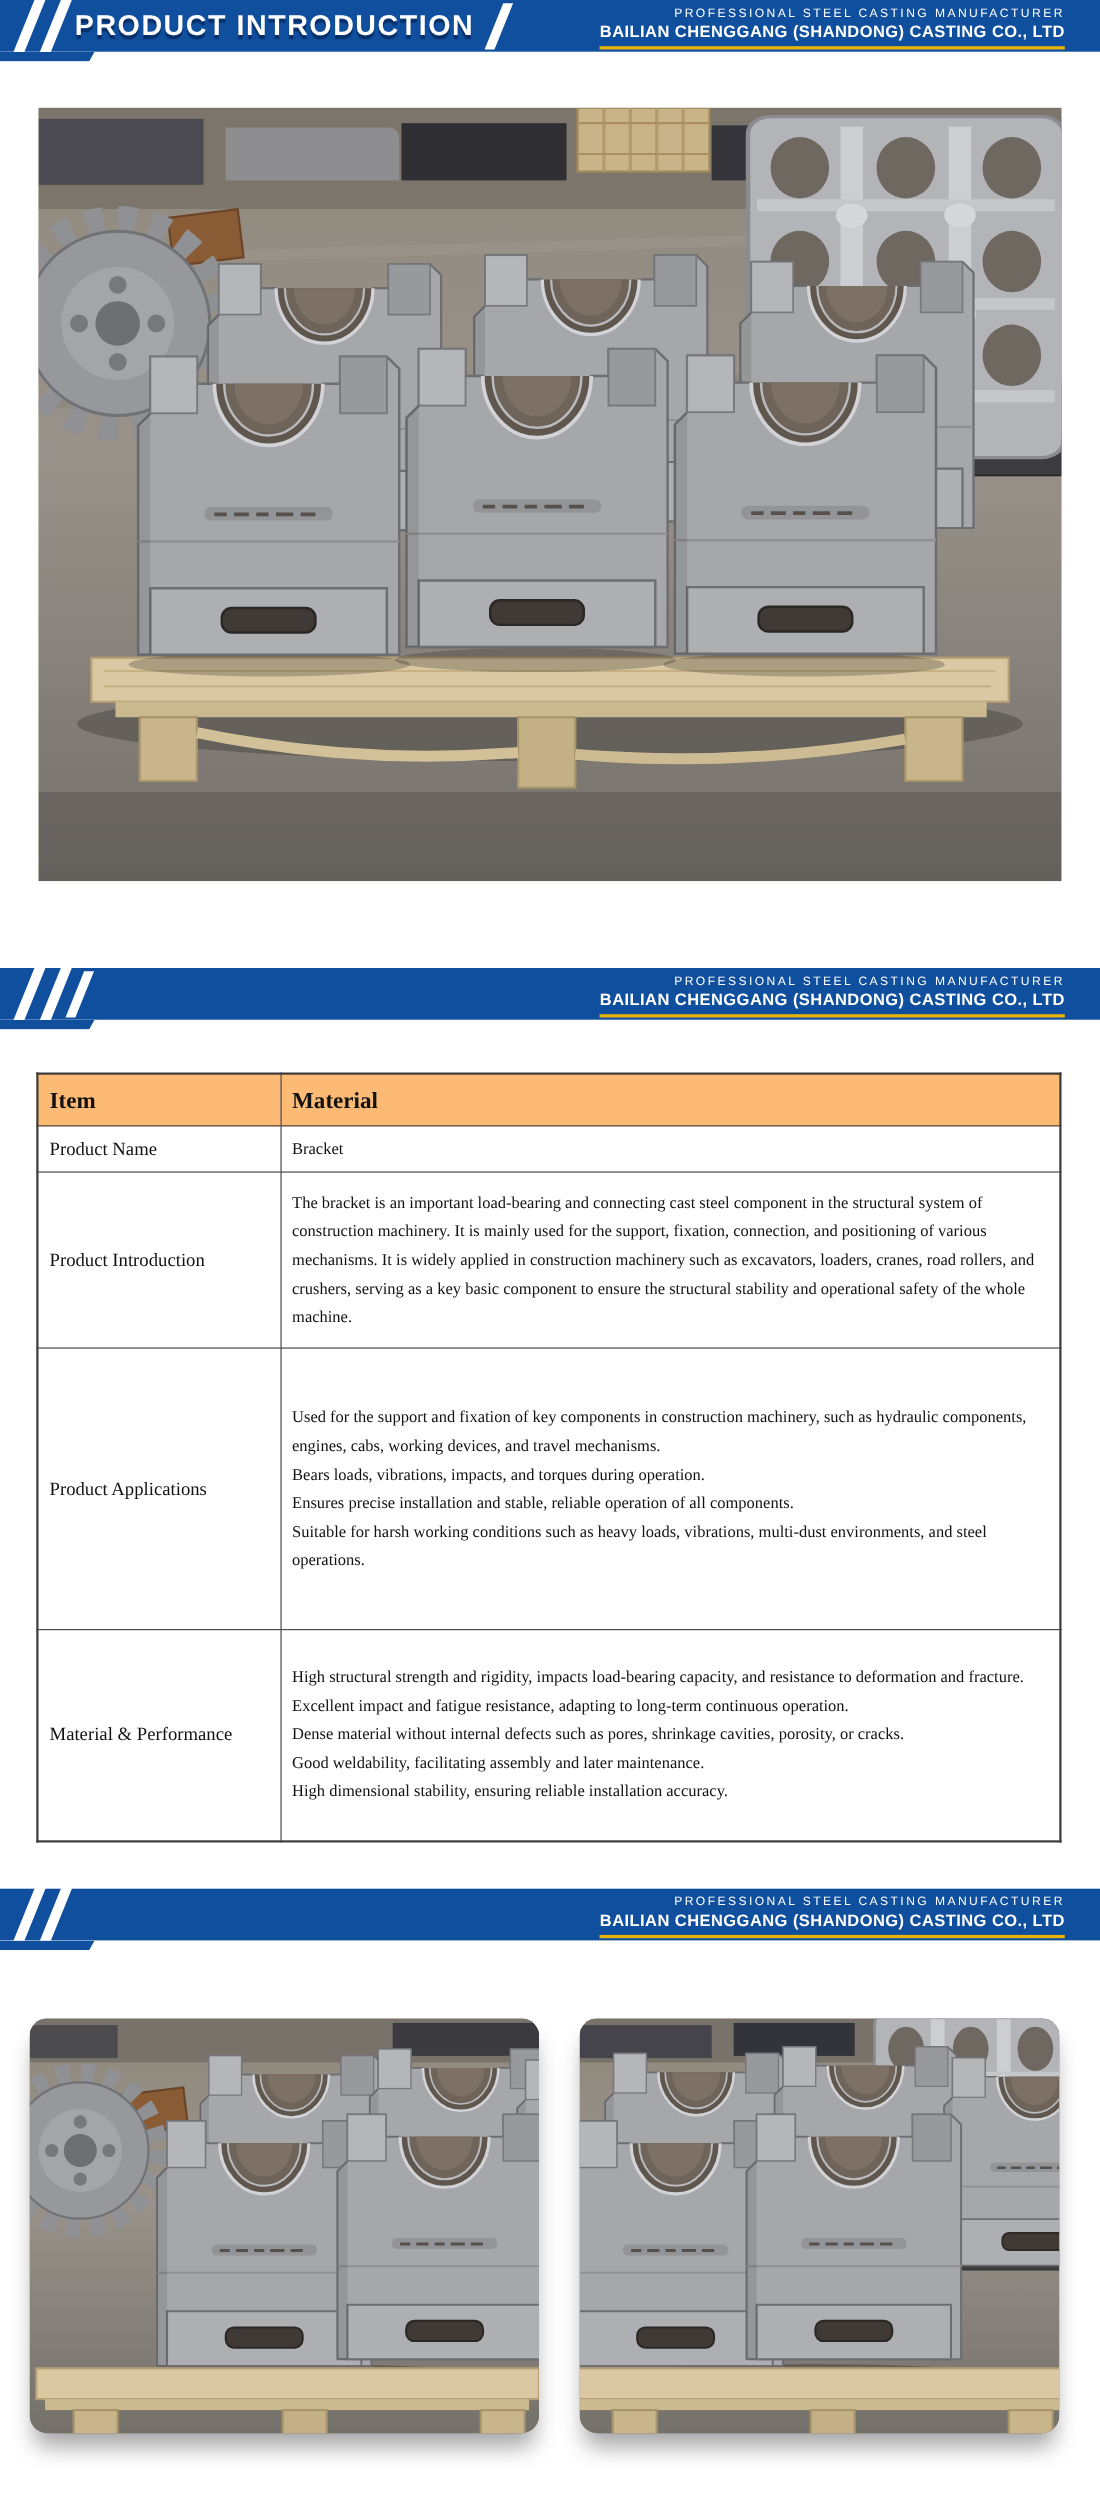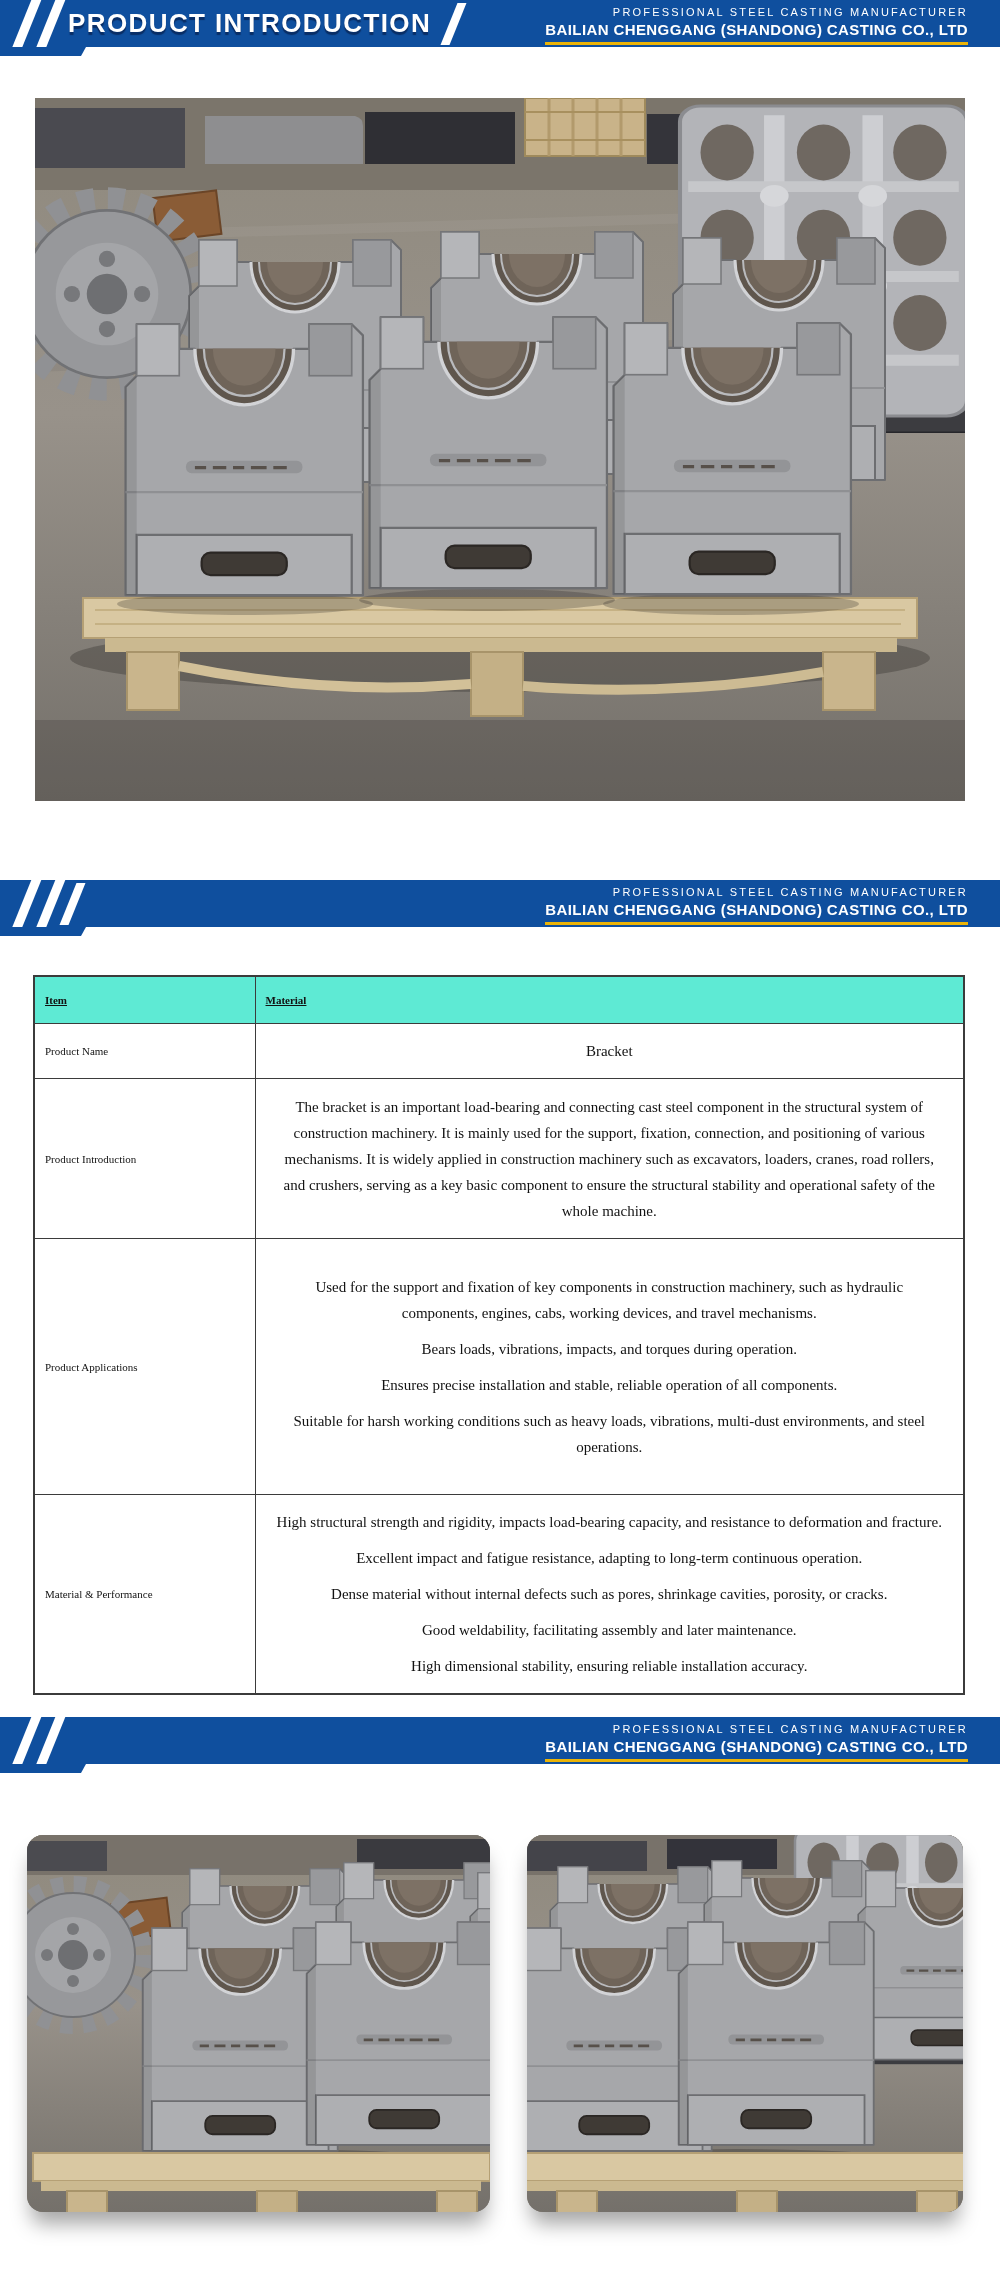--- a/index.html
+++ b/index.html
@@ -26,24 +26,24 @@
   .photo-card { position:absolute; top:1835px; height:377px; border-radius:16px; overflow:hidden;
                 box-shadow:0 16px 20px -4px rgba(0,0,0,0.35); background:#8f897d; }
   #photoA { left:27px; width:463px; }
   #photoB { left:527px; width:436px; }
   .photo-main svg, .photo-card svg { display:block; }
 
   
   .info-table { position:absolute; left:33px; top:975px; width:932px; border-collapse:collapse;
                 font-family:"Liberation Serif", serif; color:#121212; border:2px solid #3b3b3b; table-layout:fixed; }
   .info-table th, .info-table td { border:1.6px solid #3b3b3b; vertical-align:middle; padding:4px 10px; text-align:left; }
-  .info-table th { background:#5eead4; font-size:11px; font-weight:bold; height:38px;text-decoration:underline; }
-  .item-cell { font-size:11px; }
+  .info-table th { background:#fdba74; font-size:21px; font-weight:bold; height:38px; }
+  .item-cell { font-size:17px; }
   .details-cell { font-size:15px; line-height:26px; }
-  .dline { margin:10px;text-align:center; }
+  .dline { margin:0; }
   tr.r0 { height:42px; }
   tr.r1 { height:160px; }
   tr.r2 { height:256px; }
   tr.r3 { height:192px; }
   .defs-holder { position:absolute; width:0; height:0; overflow:hidden; }
 </style>
 </head>
 <body>
 
 <svg class="defs-holder" aria-hidden="true">

